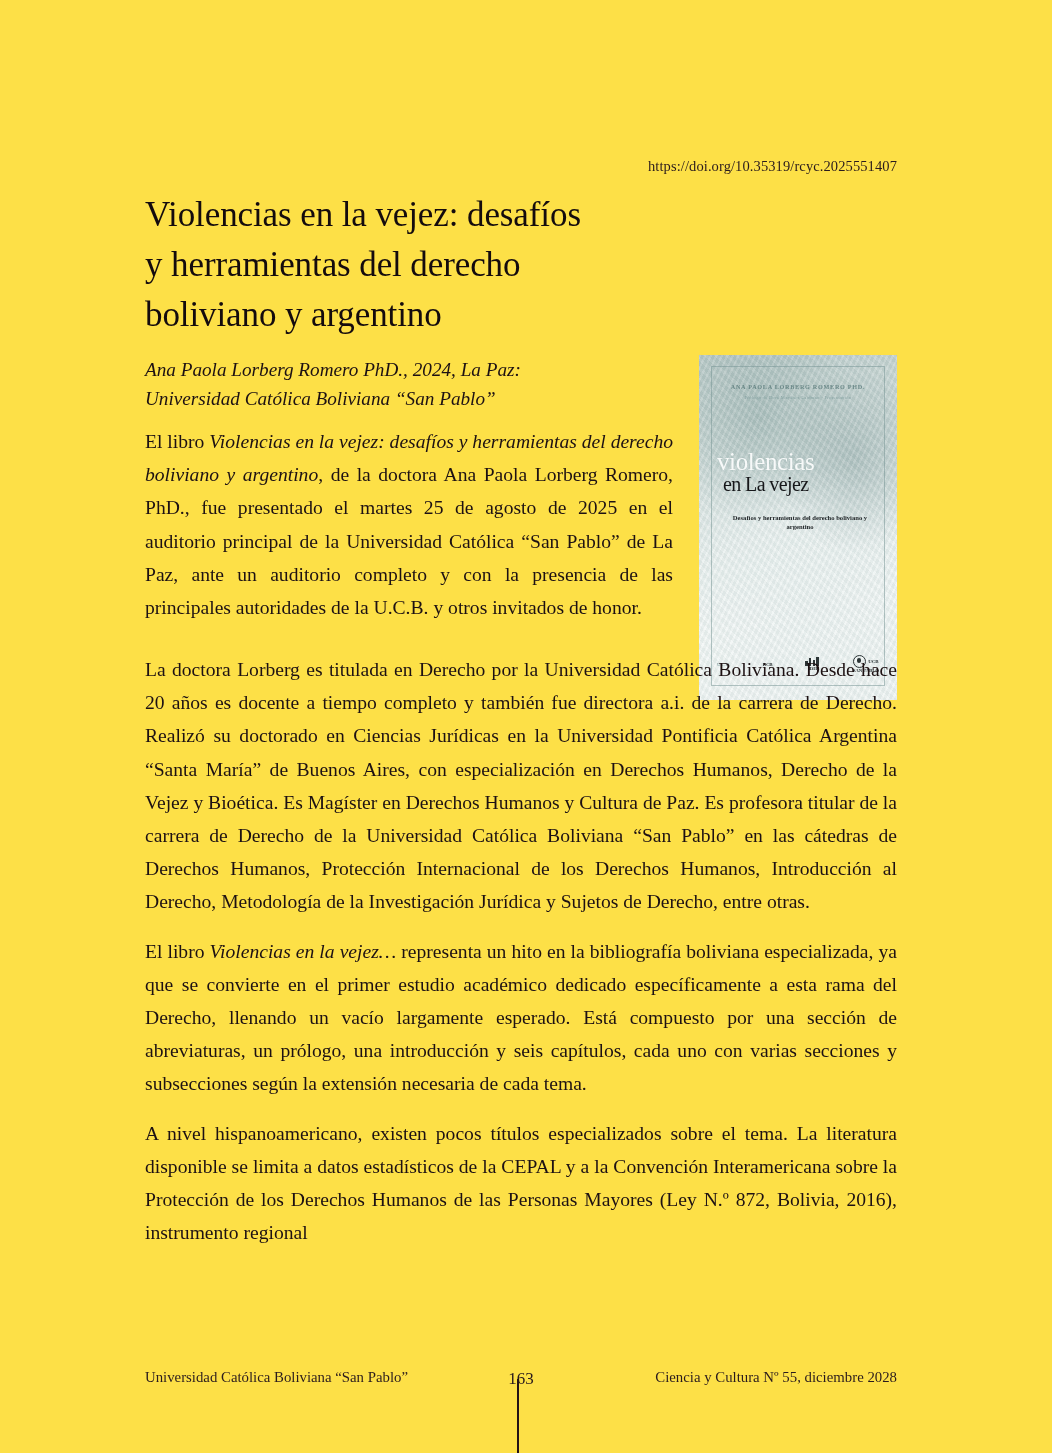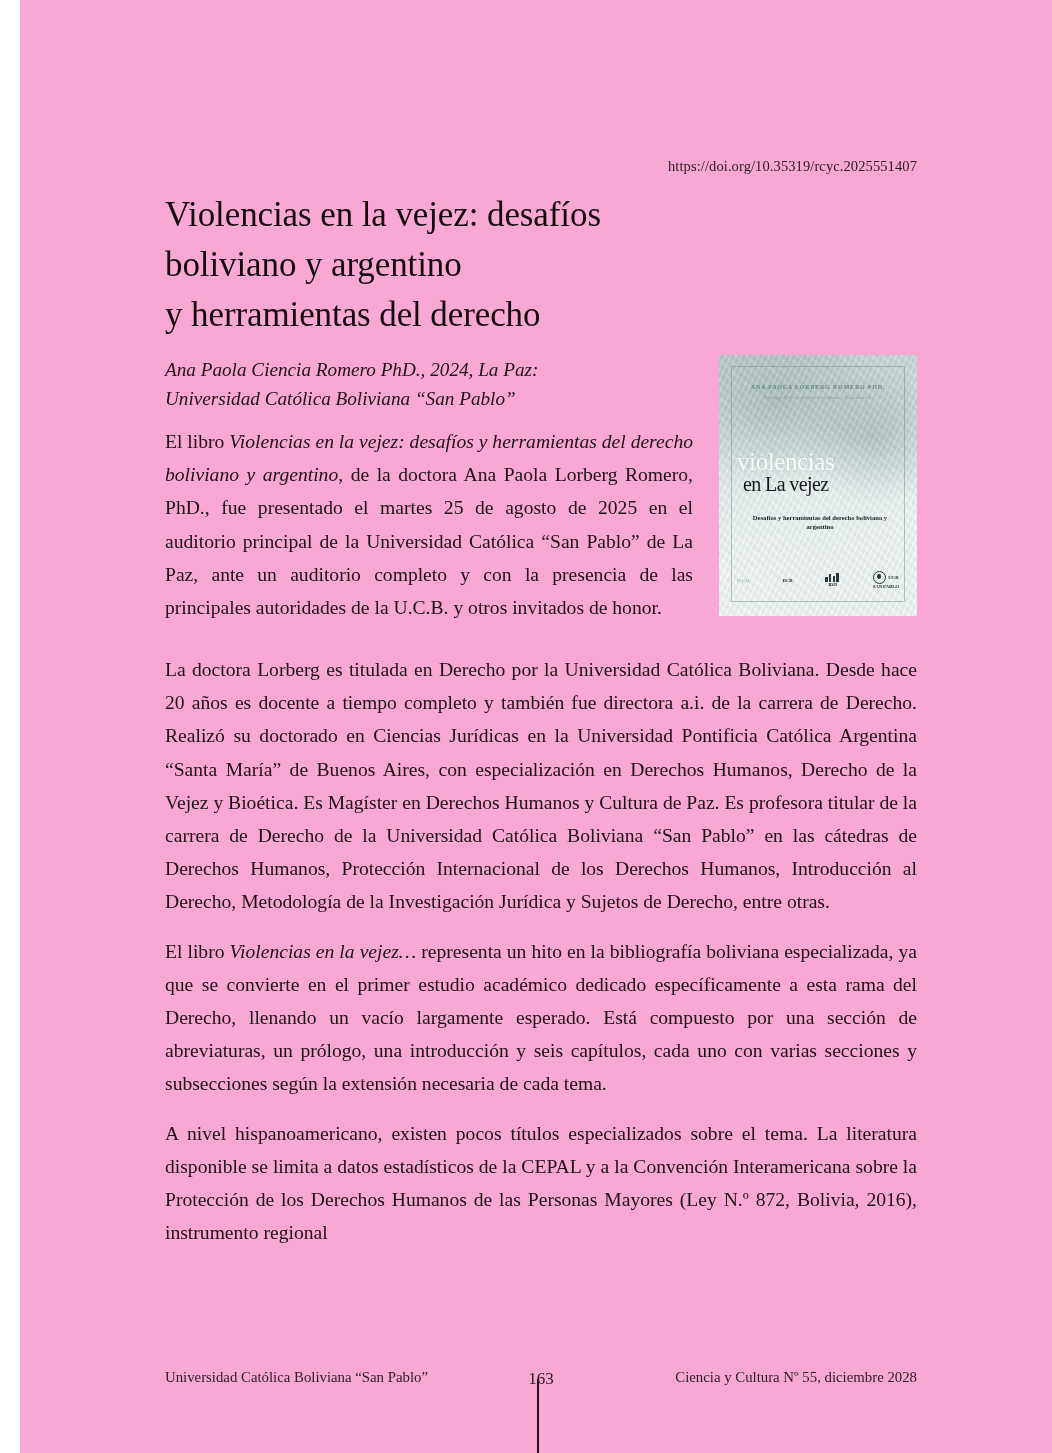--- a/index.html
+++ b/index.html
@@ -12,22 +12,21 @@
     height: 1453px;
     position: relative;
     font-family: "Liberation Serif", "DejaVu Serif", serif;
     color: #1a1012;
     overflow: hidden;
   }
 
   .page {
     position: absolute;
     inset: 0;
-    background: #f9a8d4;
-    margin-left: 20px;
+    background: #fde047;
   }
 
   
   .doi-line {
     position: absolute;
     top: 158px;
     left: 145px;
     width: 752px;
     text-align: right;
     font-size: 14.5px;
@@ -56,21 +55,21 @@
   .intro-wrap {
     position: absolute;
     top: 355px;
     left: 145px;
     width: 752px;
   }
 
   .cover-figure {
     float: right;
     width: 198px;
-    height: 261px;
+    height: 345px;
     margin: 0 0 10px 26px;
     position: relative;
     overflow: hidden;
     background: #d9e2e0;
   }
   
   .cover-bg {
     position: absolute;
     inset: 0;
     background:
@@ -261,22 +260,22 @@
 </style>
 </head>
 <body>
 
 <div class="page">
 
   <div class="doi-line">https://doi.org/10.35319/rcyc.2025551407</div>
 
   <div class="title-block">
     <div class="title-line">Violencias en la vejez: desafíos</div>
+    <div class="title-line">y herramientas del derecho</div>
     <div class="title-line">boliviano y argentino</div>
-    <div class="title-line">y herramientas del derecho</div>
   </div>
 
   <div class="intro-wrap">
 
     <figure class="cover-figure">
       <div class="cover-bg"></div>
       <div class="cover-grain"></div>
       <div class="cover-frame"></div>
       <div class="cover-author">ANA PAOLA LORBERG ROMERO PHD.</div>
       <div class="cover-author-sub">Prólogo de Dora Martínez Laidman · Presentación</div>
@@ -288,21 +287,21 @@
         <span class="logo-mark">BCB</span>
         <span class="logo-mark">
           <span class="logo-bars" aria-hidden="true"><i style="height:5px"></i><i style="height:8px"></i><i style="height:6px"></i><i style="height:9px"></i></span><br>IDH
         </span>
         <span class="logo-mark">
           <span class="logo-circle" aria-hidden="true"></span>UCB<br>SAN PABLO
         </span>
       </div>
     </figure>
 
-    <p class="meta-line">Ana Paola Ciencia Romero PhD., 2024, La Paz:</p>
+    <p class="meta-line">Ana Paola Lorberg Romero PhD., 2024, La Paz:</p>
     <p class="meta-line" style="margin-top:-12px">Universidad Católica Boliviana “San Pablo”</p>
 
     <p class="para narrow"><span>El libro </span><em>Violencias en la vejez: desafíos y herramientas del derecho boliviano y argentino</em><span>, de la doctora Ana Paola Lorberg Romero, PhD., fue presentado el martes 25 de agosto de 2025 en el auditorio principal de la Universidad Católica “San Pablo” de La Paz, ante un auditorio completo y con la presencia de las principales autoridades de la U.C.B. y otros invitados de honor.</span></p>
   </div>
 
   <div class="body-rest">
     <p class="para">La doctora Lorberg es titulada en Derecho por la Universidad Católica Boliviana. Desde hace 20 años es docente a tiempo completo y también fue directora a.i. de la carrera de Derecho. Realizó su doctorado en Ciencias Jurídicas en la Universidad Pontificia Católica Argentina “Santa María” de Buenos Aires, con especialización en Derechos Humanos, Derecho de la Vejez y Bioética. Es Magíster en Derechos Humanos y Cultura de Paz. Es profesora titular de la carrera de Derecho de la Universidad Católica Boliviana “San Pablo” en las cátedras de Derechos Humanos, Protección Internacional de los Derechos Humanos, Introducción al Derecho, Metodología de la Investigación Jurídica y Sujetos de Derecho, entre otras.</p>
 
     <p class="para"><span>El libro </span><em>Violencias en la vejez…</em><span> representa un hito en la bibliografía boliviana especializada, ya que se convierte en el primer estudio académico dedicado específicamente a esta rama del Derecho, llenando un vacío largamente esperado. Está compuesto por una sección de abreviaturas, un prólogo, una introducción y seis capítulos, cada uno con varias secciones y subsecciones según la extensión necesaria de cada tema.</span></p>
 

